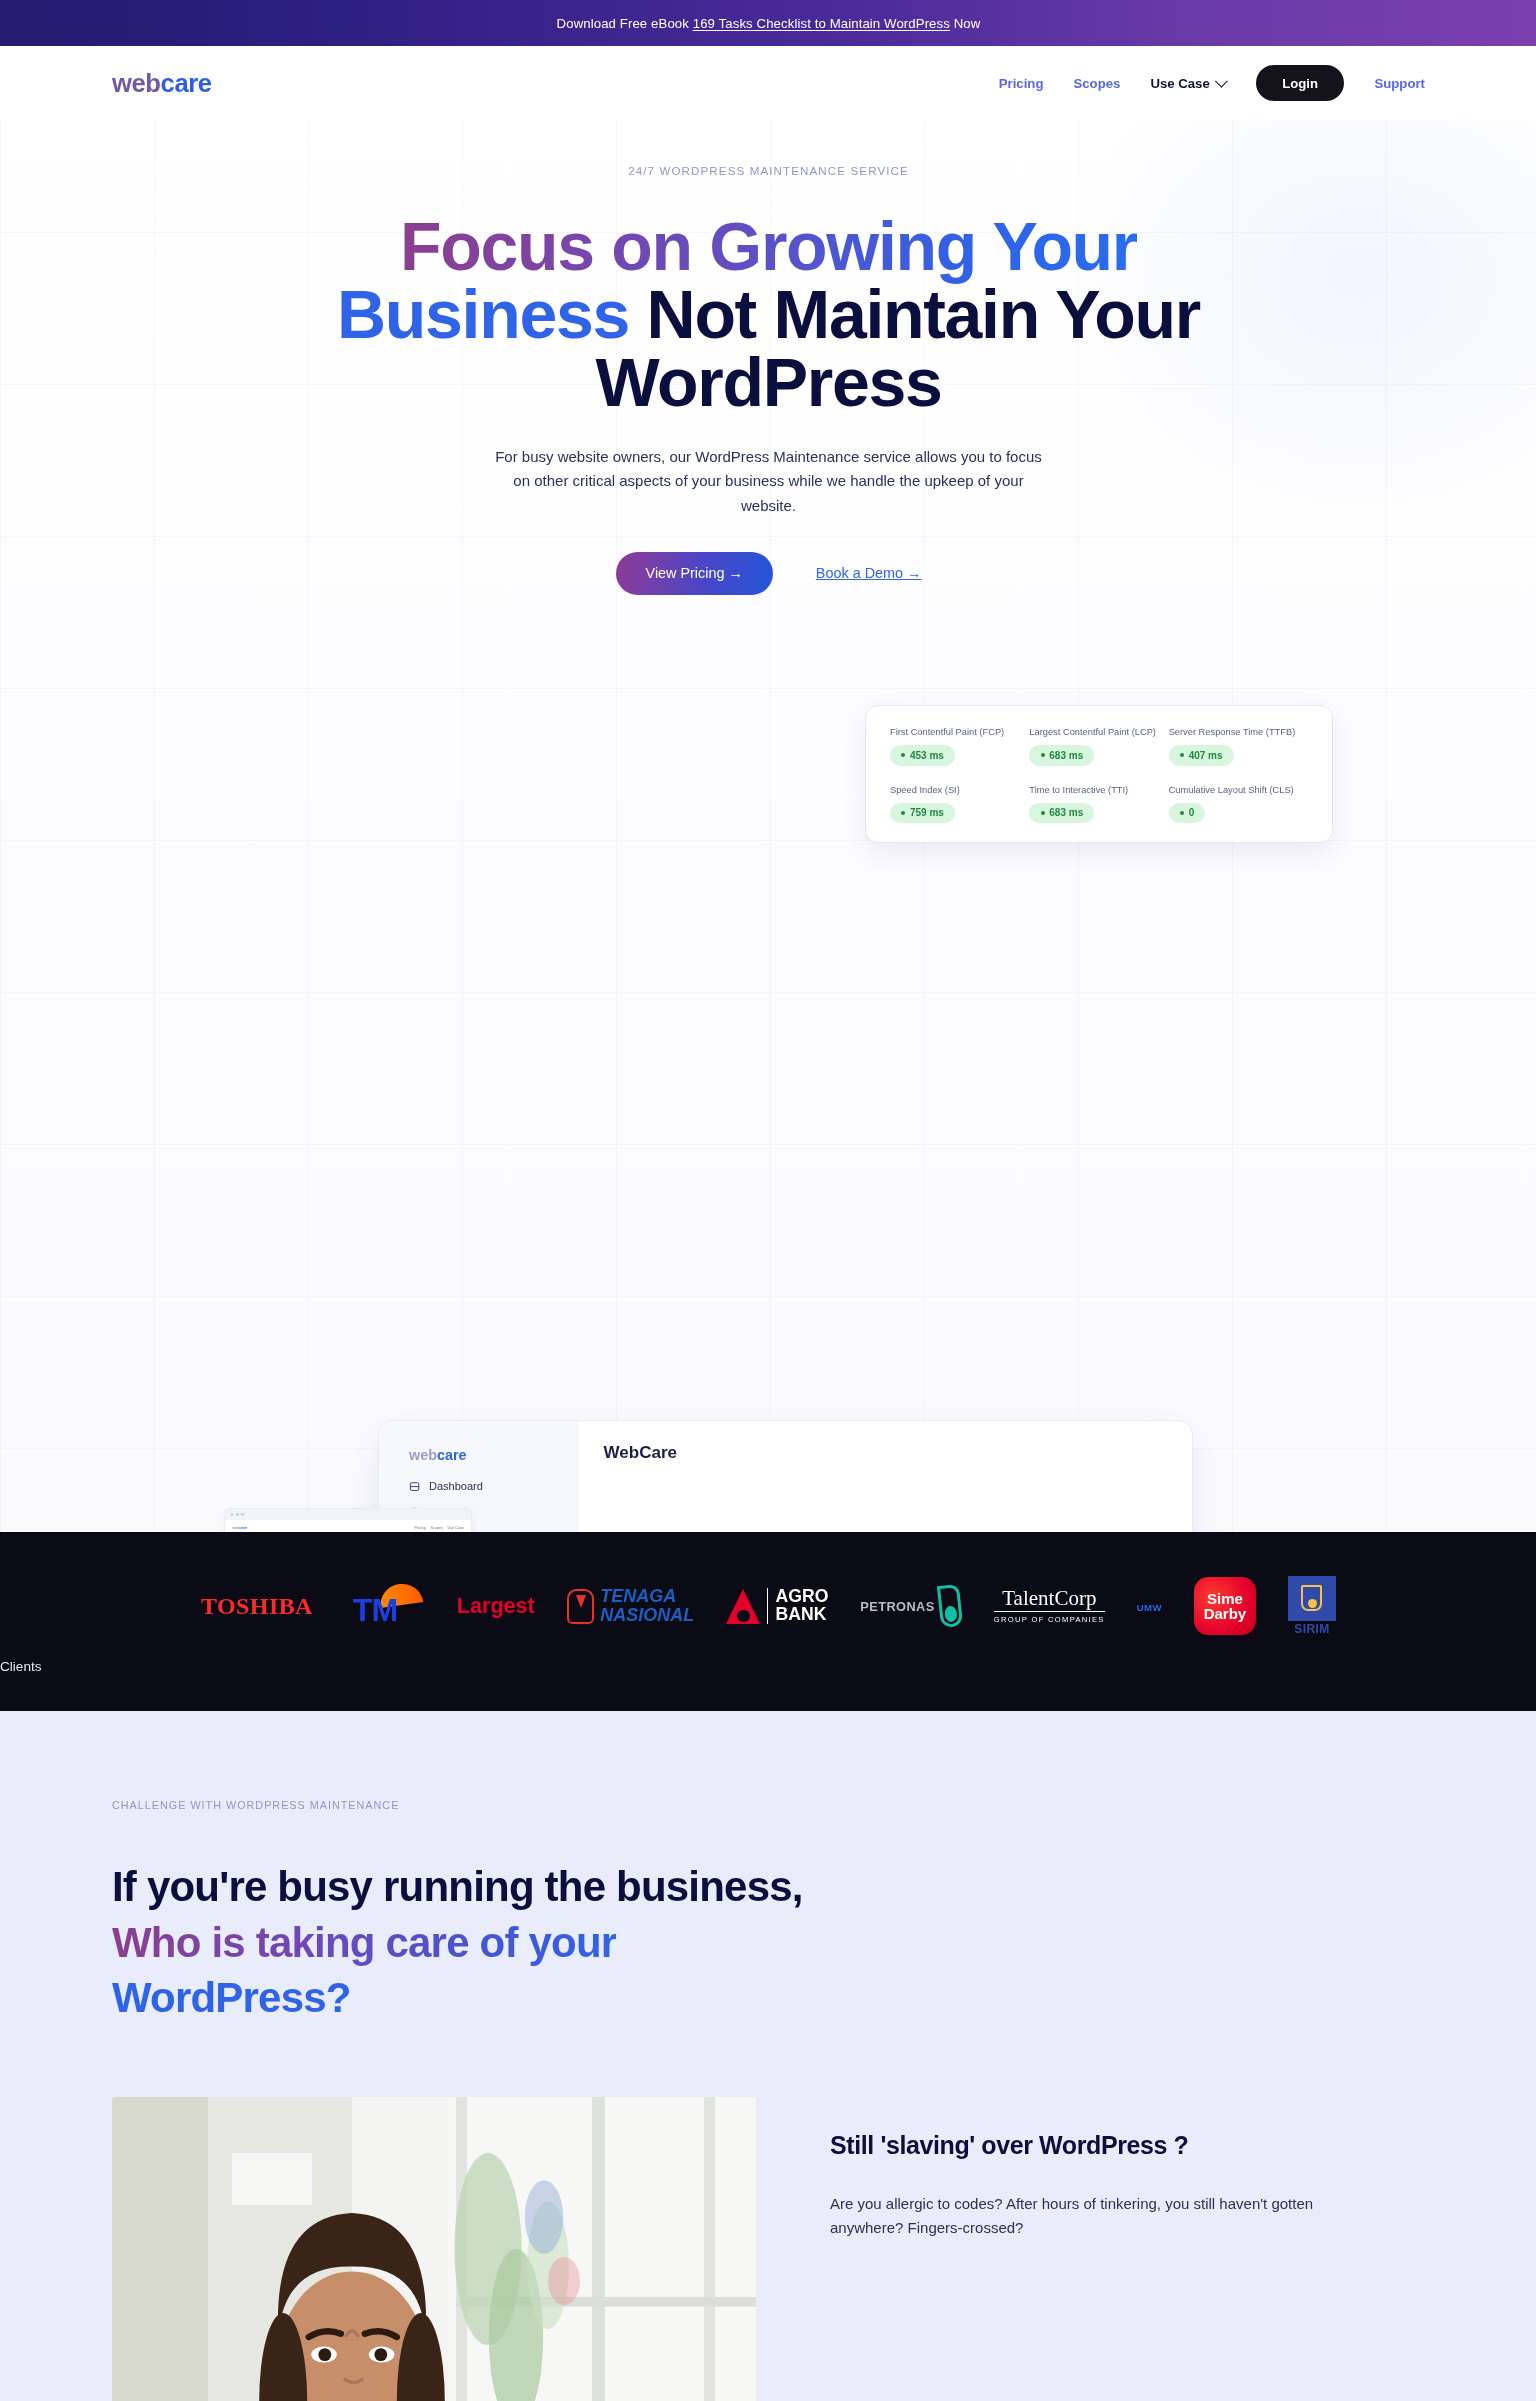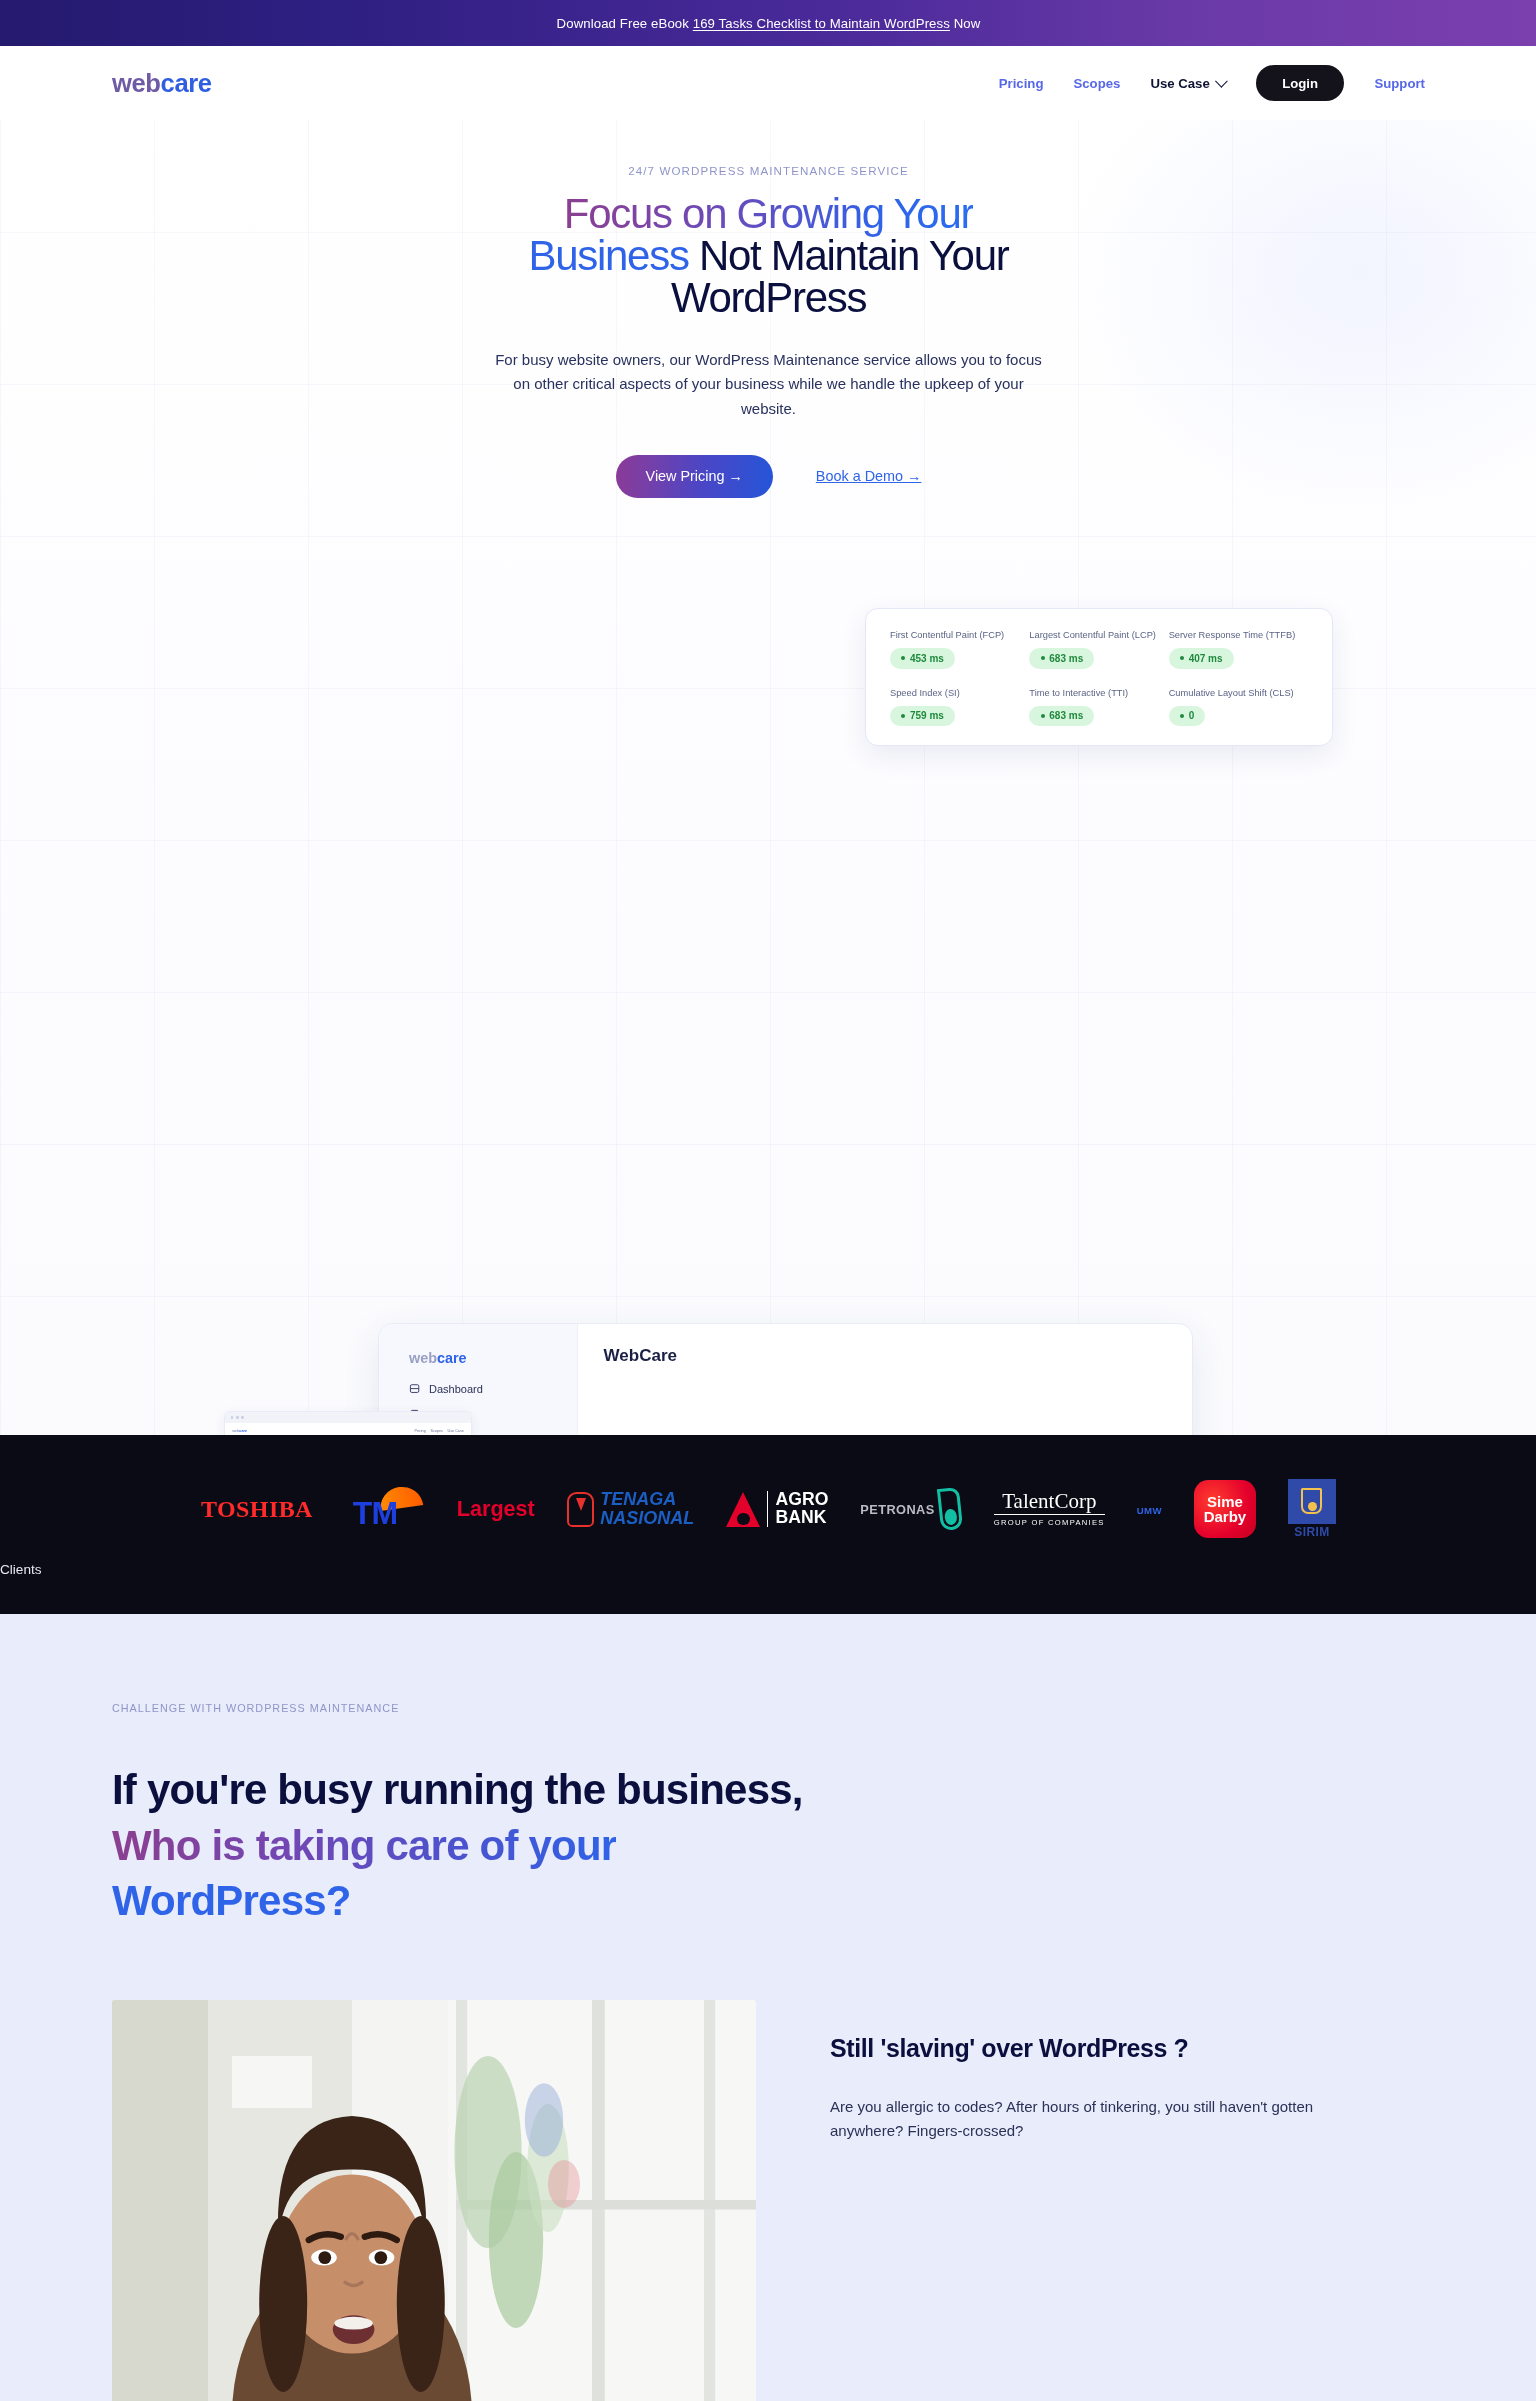--- a/index.html
+++ b/index.html
@@ -61,22 +61,22 @@
     content:"";position:absolute;right:-128px;top:-96px;width:608px;height:496px;
     background:radial-gradient(ellipse at center,rgba(150,170,255,.12) 0%,rgba(255,255,255,0) 68%);
     pointer-events:none;
   }
   .hero-inner{position:relative;z-index:2;text-align:center;}
   .eyebrow{
     font-size:11.6px;letter-spacing:1.1px;font-weight:500;
     color:#8f95c9;text-transform:uppercase;
   }
   h1.hero-title{
-    margin-top:16px;
-    font-size:42px;line-height:1.0;font-weight:400;letter-spacing:-1.3px;
+    margin-top:35px;
+    font-size:68px;line-height:1.0;font-weight:700;letter-spacing:-1.3px;
     color:#0a0f3d;
   }
   h1.hero-title .grad{
     background:linear-gradient(90deg,#8b3f8f 0%,#7b45a8 22%,#5f4fc4 48%,#2f63e8 78%,#2a6cf0 100%);
     -webkit-background-clip:text;background-clip:text;color:transparent;
   }
   h1.hero-title .blue{color:#2f63e8;}
   .hero-sub{
     margin:29px auto 0;width:552px;
     font-size:15px;line-height:1.62;color:#29315e;
@@ -112,21 +112,21 @@
     background:#fff;border:0.8px solid #e8eaf6;border-radius:14.4px;
     box-shadow:0 12.8px 37px rgba(44,54,120,.10);overflow:hidden;
   }
   .win-side{
     position:absolute;left:0;top:0;width:199px;height:100%;
     background:#f7f8fd;border-right:0.8px solid #edeff9;padding:25.6px 0 0 30px;
   }
   .side-logo{font-size:14.4px;font-weight:700;margin-bottom:17.6px;}
   .side-logo .web{color:#9aa0c4;}
   .side-logo .care{color:#2f63e8;}
-  .side-item{display:flex;align-items:flex-start;gap:8.8px;margin-bottom:13.6px;font-size:11px;color:#2b3156;}
+  .side-item{display:flex;align-items:flex-end;gap:8.8px;margin-bottom:13.6px;font-size:11px;color:#2b3156;}
   .sicon{width:11.2px;height:11.2px;flex:none;color:#3a4168;}
   .sicon svg{display:block;width:11.2px;height:11.2px;}
   .win-main{position:absolute;left:199px;top:0;right:0;height:100%;padding:22.4px 24px 0 25.6px;}
   .win-title{font-size:17px;font-weight:600;color:#1a2044;margin-bottom:14.4px;}
 
   
   .mini{
     position:absolute;left:224px;top:905px;width:248px;height:156px;
     background:#fff;border:0.8px solid #e9ebf6;border-radius:5.6px;overflow:hidden;
     box-shadow:0 3.2px 11.2px rgba(44,54,120,.07);

